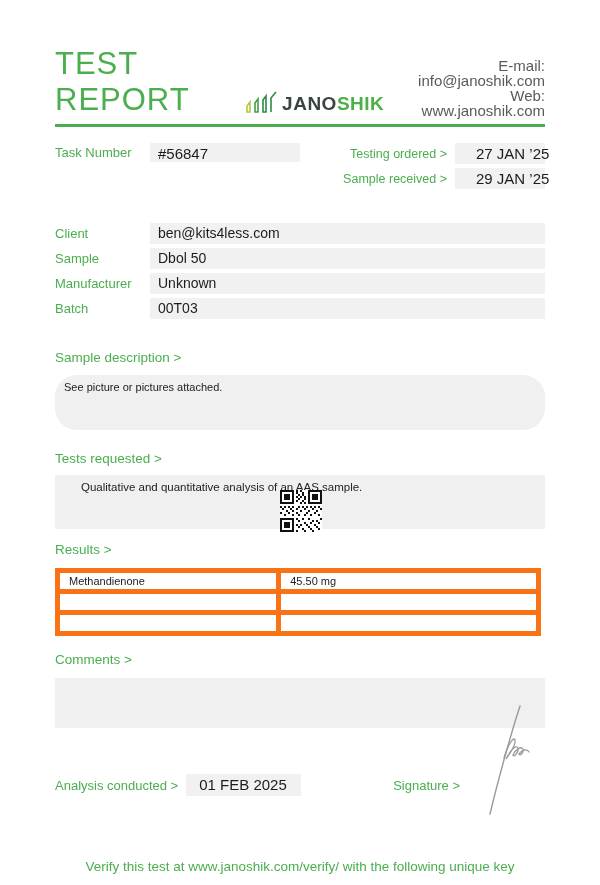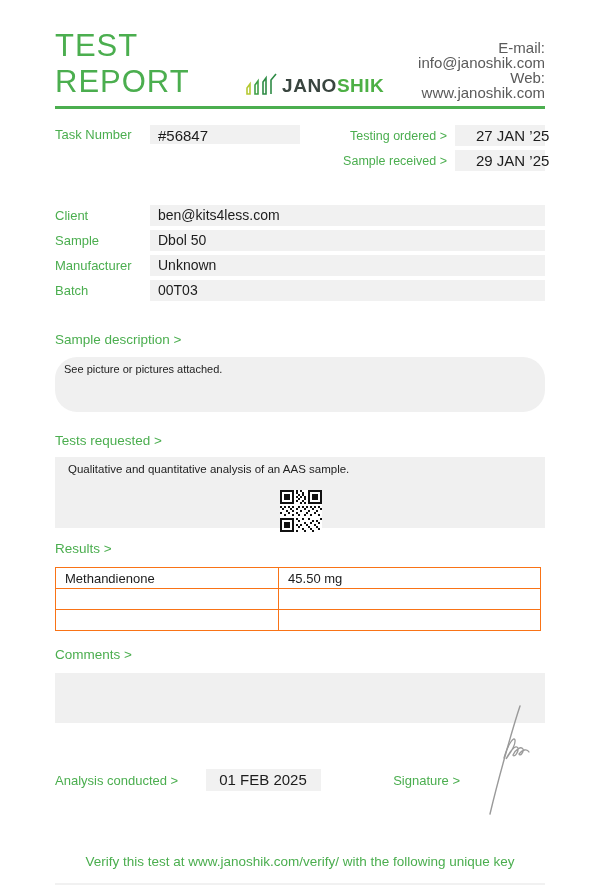--- a/index.html
+++ b/index.html
@@ -9,21 +9,21 @@
     width: 600px;
     height: 885px;
     background: #ffffff;
     font-family: "Liberation Sans", "DejaVu Sans", sans-serif;
     color: #1c1c1c;
     overflow: hidden;
   }
   .content { margin: 0 55px; width: 490px; }
 
   
-  .header { display:flex; justify-content:space-between; align-items:flex-end; padding-top:28px; }
+  .header { display:flex; justify-content:space-between; align-items:flex-end; padding-top:46px; }
   .title { font-size:31px; line-height:36px; font-weight:500; letter-spacing:1px; color:#4bae4f; }
   .logo { display:flex; flex-direction:row; align-items:center; margin-left:-20px; }
   .logo-text { font-size:19px; font-weight:bold; letter-spacing:.5px; line-height:20px; }
   .logo-dark { color:#39453f; }
   .logo-green { color:#4db045; }
   .contact { text-align:right; font-size:15px; line-height:15px; color:#5a5a5a; }
   .hr-green { margin-top:6px; height:3px; background:#4bae4f; border:none; }
 
   
   .task-section { margin-top:16px; display:flex; justify-content:space-between; align-items:flex-start; }
@@ -40,35 +40,35 @@
   .info-section { margin-top:34px; }
   .info-row { display:flex; align-items:center; margin-bottom:4px; }
   .info-row .green-label { width:95px; flex:none; }
   .info-value-box { flex:1; height:21px; background:#f1f1f1; font-size:14px; font-weight:500; line-height:21px; padding-left:8px; }
 
   
   .section-label { color:#4bae4f; font-size:13.5px; line-height:17px; }
   .desc-label { margin-top:30px; }
   .desc-box { margin-top:9px; height:55px; background:#f0f0f0; font-size:11px; color:#222; padding:6px 9px;border-radius:22px; }
   .tests-label { margin-top:20px; }
-  .tests-box { margin-top:8px; height:71px; background:#f0f0f0; font-size:11.5px; color:#222; padding:6px 13px; }
+  .tests-box { margin-top:8px; height:54px; background:#f0f0f0; font-size:11.5px; color:#222; padding:6px 26px; }
   .results-label { margin-top:12px; }
 
   
   .results-table { margin-top:10px; width:486px; border-collapse:collapse; }
-  .results-table td { border:1px solid #f97316; height:21px; font-size:13px; padding:0 0 0 9px; }
+  .results-table td { border:5px solid #f97316; height:21px; font-size:11px; padding:0 0 0 9px; }
   .results-table td.col-substance { width:46%; }
   .results-table td.col-amount { width:54%; }
 
   
   .comments-label { margin-top:15px; }
   .comments-box { margin-top:10px; height:50px; background:#f0f0f0; }
 
   
-  .footer-row { margin-top:46px; display:flex; align-items:center; height:22px;gap:20px; }
+  .footer-row { margin-top:46px; display:flex; align-items:center; height:22px; }
   .analysis-date-box { margin-left:8px; width:115px; height:22px; background:#f1f1f1; font-size:15px; font-weight:500; line-height:22px; padding-left:13px; white-space:nowrap; }
   .signature-label { margin-left:auto; margin-right:85px; }
   .verify-text { margin-top:62px; text-align:center; color:#4bae4f; font-size:13.5px; line-height:18px; }
   .key-box { margin-top:12px; height:22px; background:#f1f1f1; text-align:center; font-size:11px; letter-spacing:.5px; line-height:22px; color:#333; }
 
   
   .qr { position:absolute; left:280px; top:489px; width:42px; height:44px; }
   .signature-svg { position:absolute; left:468px; top:702px; width:62px; height:115px; }
 </style>
 </head>

